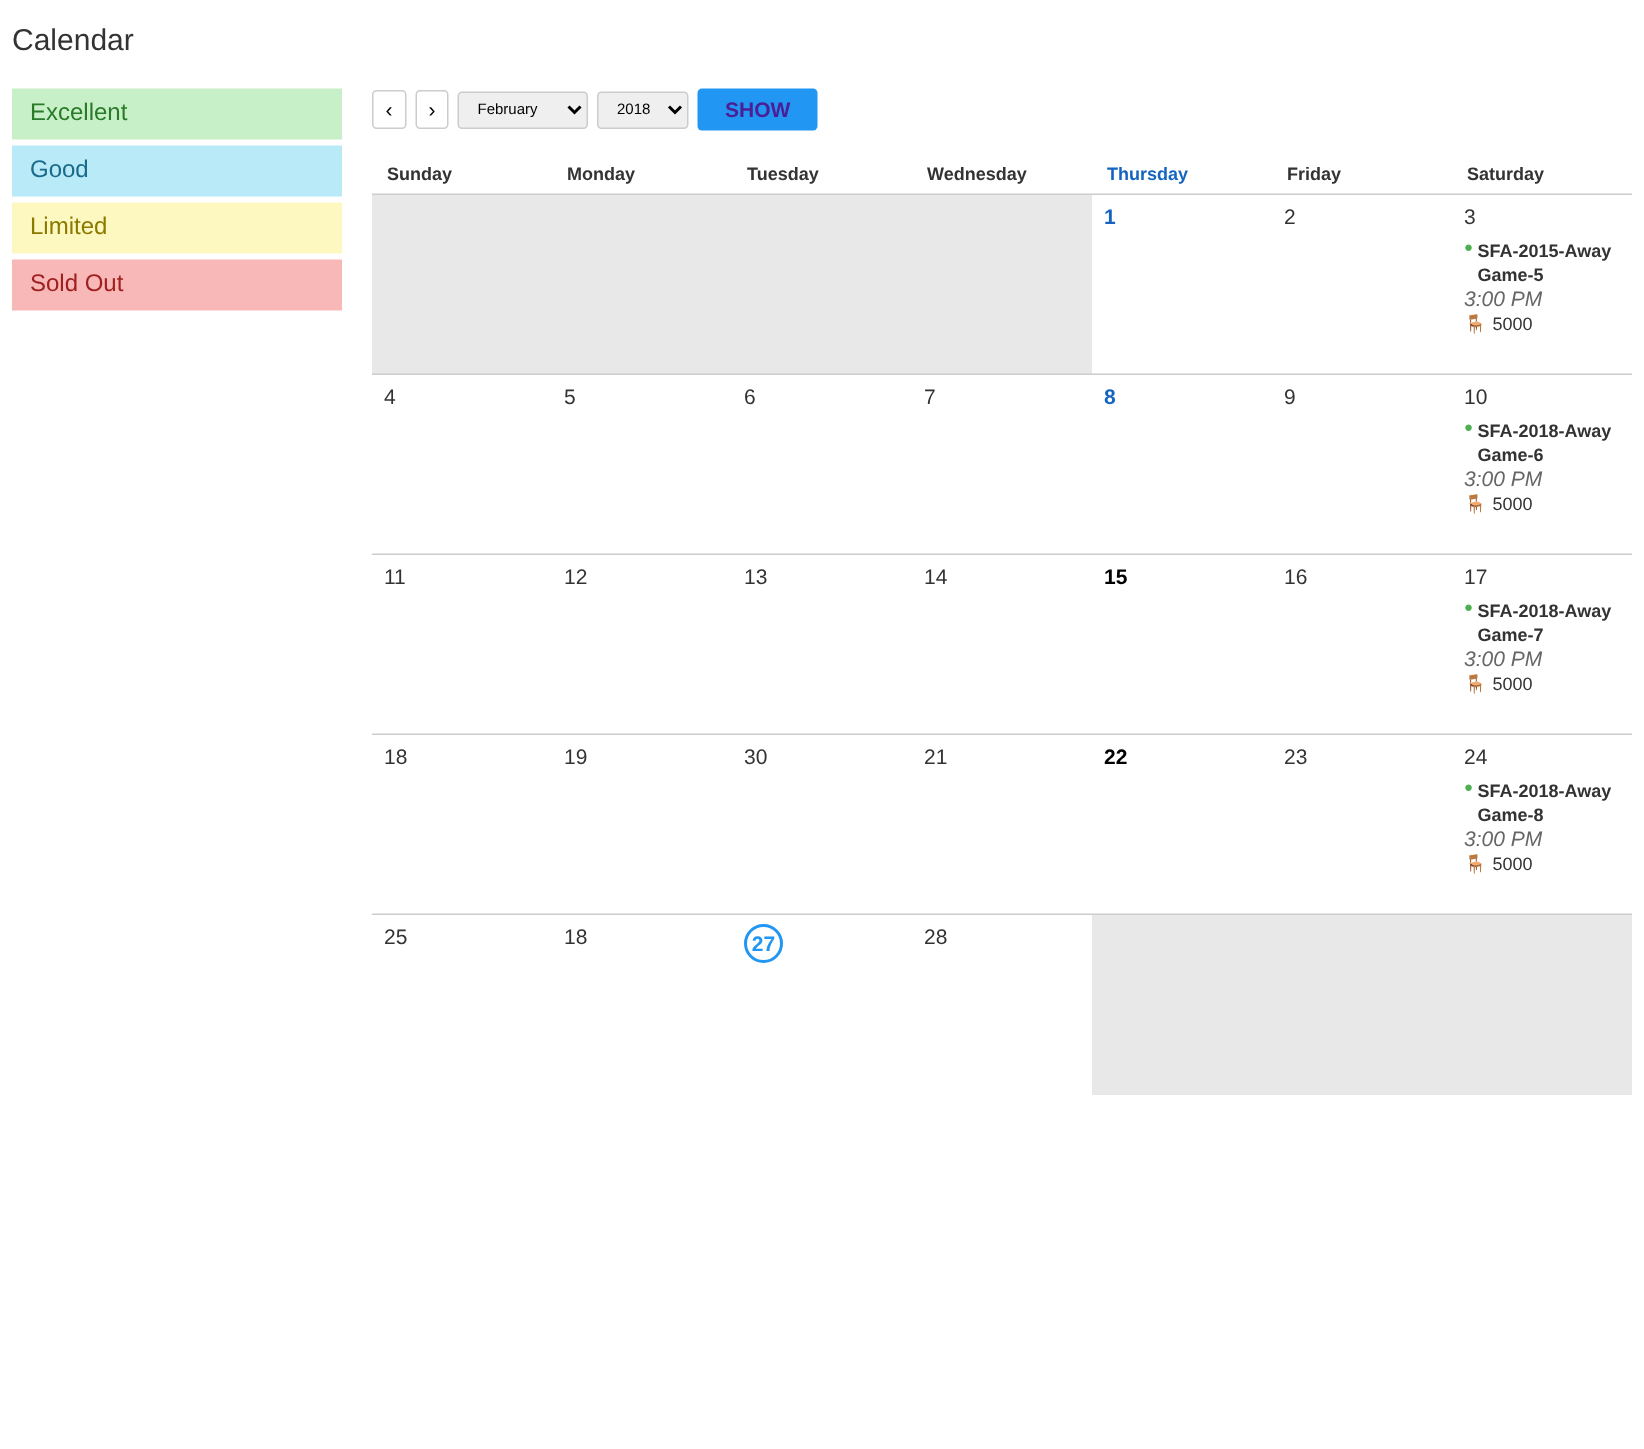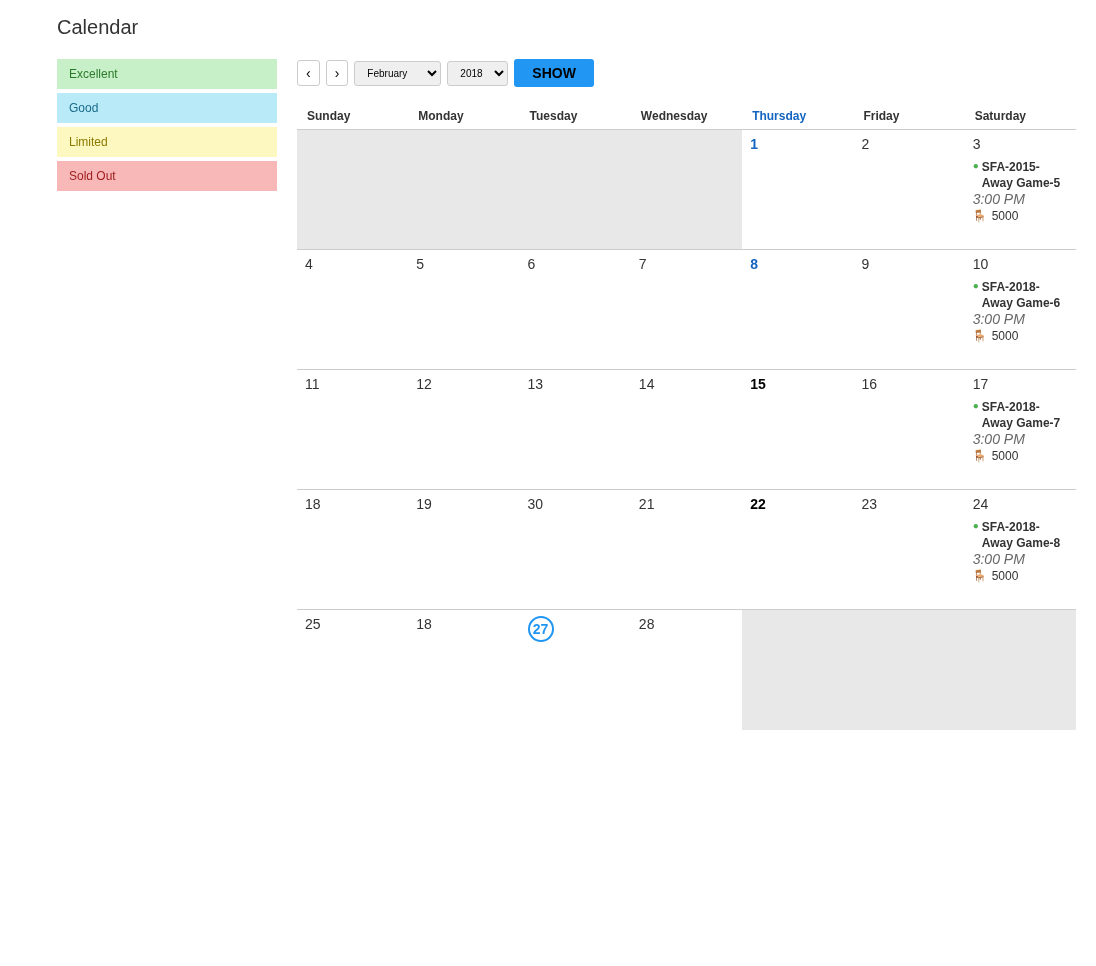--- a/index.html
+++ b/index.html
@@ -1,27 +1,27 @@
 <!DOCTYPE html>
 <html><head>
   <meta charset="utf-8">
   <style>
     * { box-sizing: border-box; margin: 0; padding: 0; }
     body { font-family: Arial, sans-serif; background: #fff; color: #333; font-size: 14px; }
-    .page { padding: 16px 20px; margin-left: 37px; }
+    .page { padding: 16px 8px; }
     .page-title { font-size: 20px; font-weight: normal; margin-bottom: 20px; }
-    .legend-item { padding: 8px 12px; margin-bottom: 4px; font-size: 12px; font-weight: 500; }
+    .legend-item { padding: 8px 12px; margin-bottom: 4px; font-size: 16px; font-weight: 500; }
     .legend-excellent { background: #c8f0c8; color: #2a7a2a; }
     .legend-good { background: #b8eaf8; color: #1a6a8a; }
     .legend-limited { background: #fdf8c0; color: #8a7a00; }
     .legend-soldout { background: #f8b8b8; color: #a02020; }
     .calendar-header { display: flex; align-items: center; margin-bottom: 16px; gap: 6px; }
     .nav-btn { background: none; border: 1px solid #ccc; padding: 4px 8px; cursor: pointer; font-size: 14px; border-radius: 3px; }
     .month-select, .year-select { padding: 5px 8px; border: 1px solid #ccc; border-radius: 3px; font-size: 10px; appearance: auto; }
-    .show-btn { background: #2196F3; color: #000000; border: none; padding: 6px 18px; border-radius: 3px; font-size: 14px; cursor: pointer; font-weight: bold; }
+    .show-btn { background: #2196F3; color: #4c1d95; border: none; padding: 6px 18px; border-radius: 3px; font-size: 14px; cursor: pointer; font-weight: bold; }
 
     .calendar-table { width: 100%; border-collapse: collapse; table-layout: fixed; }
     .calendar-table th { text-align: left; padding: 6px 10px; font-weight: bold; font-size: 12px; border-bottom: 1px solid #ccc; }
     .calendar-table td { vertical-align: top; border-top: 1px solid #ccc; padding: 6px 8px; min-height: 100px; height: 120px; }
     .day-num { font-size: 14px; color: #333; display: inline-block; margin-bottom: 4px; }
     .day-num.today { background: #fff; border: 2px solid #2196F3; border-radius: 50%; width: 26px; height: 26px; display: inline-flex; align-items: center; justify-content: center; color: #2196F3; font-weight: bold; }
     .empty-cell { background: #e8e8e8; }
 
     .event { margin-top: 4px; font-size: 12px; }
     .event-title { font-size: 12px; font-weight: bold; color: #333; line-height: 1.3; }

